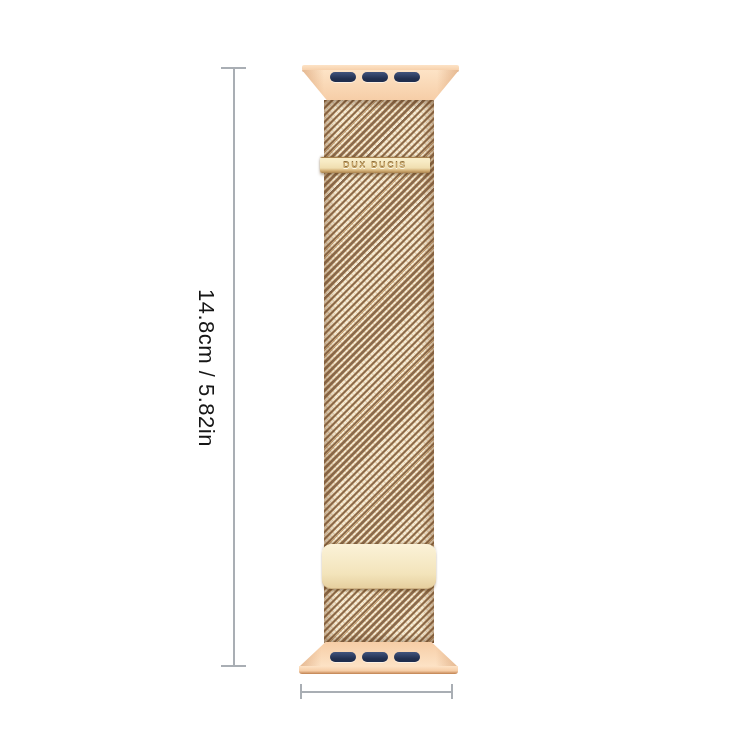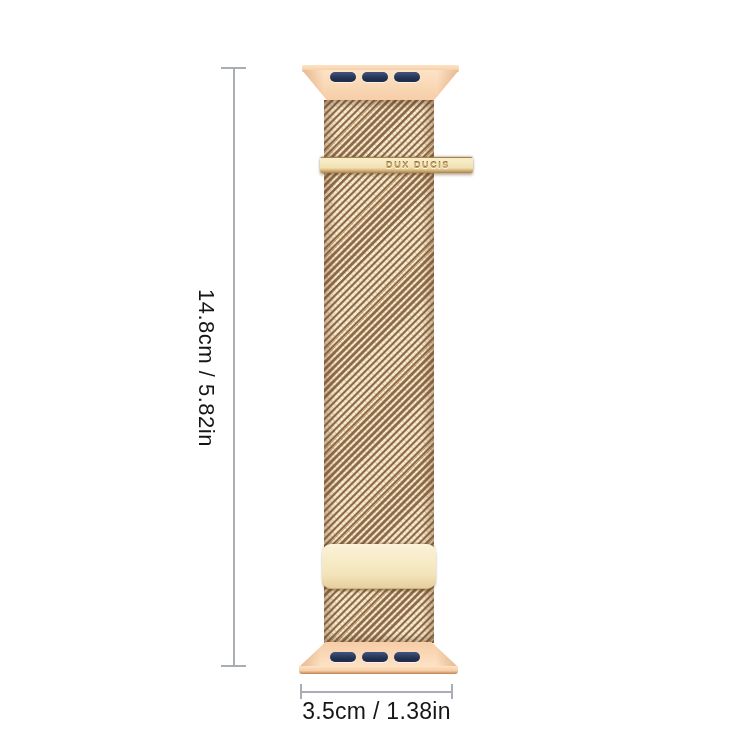--- a/index.html
+++ b/index.html
@@ -74,21 +74,21 @@
   .clasp {
     position: absolute; left: 320px; top: 157px; width: 110px; height: 16px;
     border-radius: 2px;
     background: linear-gradient(180deg,
       var(--clasp-edge) 0 1.5px,
       #f8ecc6 1.5px 4px,
       var(--clasp-face) 11px,
       #cfa96e 14px,
       var(--clasp-edge) 16px);
     box-shadow: 0 2px 3px rgba(100,65,25,.45), 0 -1px 2px rgba(100,65,25,.3);
-    display: flex; align-items: center; justify-content: center; padding-left: 43px;
+    display: flex; align-items: center; justify-content: center;
   }
   .clasp-text {
     font-size: 9px; font-weight: 700; letter-spacing: 1.6px;
     color: #c6a467;
     text-shadow: 0 1px 0 rgba(255,255,242,.85), 0 -1px 0 rgba(125,90,40,.85);
     line-height: 1; user-select: none;
   }
 
   .plate {
     position: absolute; left: 322px; top: 544px; width: 114px; height: 44px;
@@ -149,15 +149,14 @@
 
   <div class="lug bottom"></div>
   <div class="slot row-bottom s1"></div>
   <div class="slot row-bottom s2"></div>
   <div class="slot row-bottom s3"></div>
   <div class="bottom-bar"></div>
 
   <div class="dim-cap-v l"></div>
   <div class="dim-line-h"></div>
   <div class="dim-cap-v r"></div>
-  <div class="dim-label-h">3.5cm / 1.38in</div>
 
 </div>
 
 </body></html>

